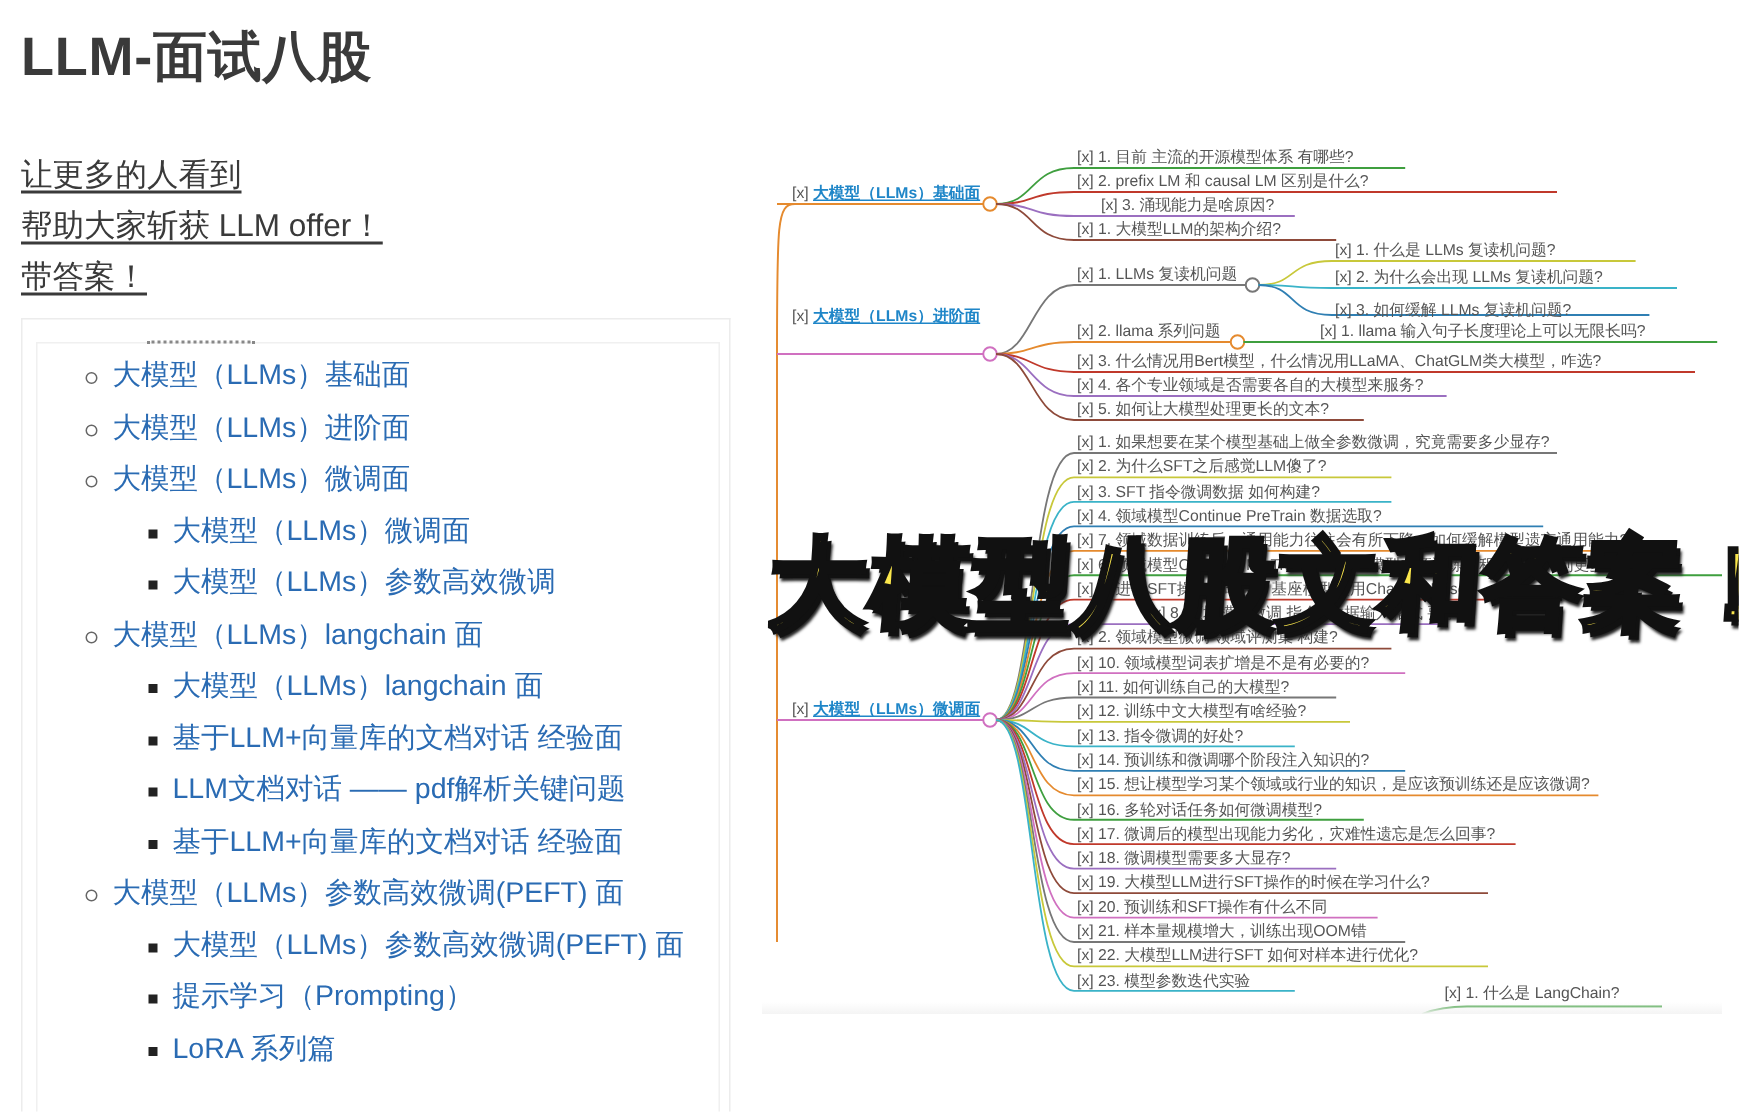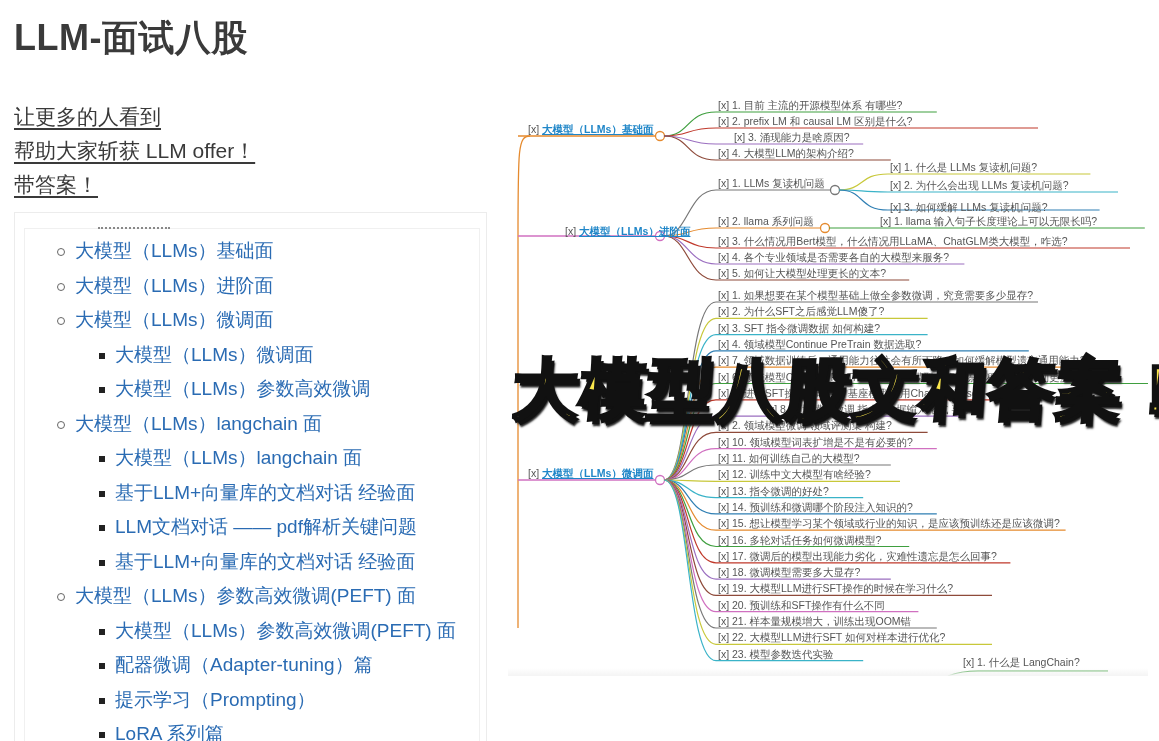--- a/index.html
+++ b/index.html
@@ -55,21 +55,20 @@
   <li class="toc-item lvl1"><span class="bullet"></span><span>大模型（LLMs）微调面</span></li>
   <li class="toc-item lvl2"><span class="bullet"></span><span>大模型（LLMs）微调面</span></li>
   <li class="toc-item lvl2"><span class="bullet"></span><span>大模型（LLMs）参数高效微调</span></li>
   <li class="toc-item lvl1"><span class="bullet"></span><span>大模型（LLMs）langchain 面</span></li>
   <li class="toc-item lvl2"><span class="bullet"></span><span>大模型（LLMs）langchain 面</span></li>
   <li class="toc-item lvl2"><span class="bullet"></span><span>基于LLM+向量库的文档对话 经验面</span></li>
   <li class="toc-item lvl2"><span class="bullet"></span><span>LLM文档对话 —— pdf解析关键问题</span></li>
   <li class="toc-item lvl2"><span class="bullet"></span><span>基于LLM+向量库的文档对话 经验面</span></li>
   <li class="toc-item lvl1"><span class="bullet"></span><span>大模型（LLMs）参数高效微调(PEFT) 面</span></li>
   <li class="toc-item lvl2"><span class="bullet"></span><span>大模型（LLMs）参数高效微调(PEFT) 面</span></li>
-  <li class="toc-item lvl2"><span class="bullet"></span><span>配器微调（Adapter-tuning）篇</span></li>
   <li class="toc-item lvl2"><span class="bullet"></span><span>提示学习（Prompting）</span></li>
   <li class="toc-item lvl2"><span class="bullet"></span><span>LoRA 系列篇</span></li>
 </ul>
 
 <div class="mindmap" id="mindmap">
   <svg id="mm-svg" width="640" height="588">
       <path d="M 22 48 C 10 48, 10 60, 10 150 L 10 540" fill="none" stroke="#e58a2e" stroke-width="1.3"></path>
       <path d="M 10 48 L 148 48" fill="none" stroke="#e58a2e" stroke-width="1.4"></path>
       <circle cx="152" cy="48" r="4.5" fill="#fff" stroke="#e58a2e" stroke-width="1.3"></circle>
       <path d="M 156 48 C 182 48, 178 24, 208 24 L 428.79999999999995 24" fill="none" stroke="#3f9f3f" stroke-width="1.2"></path>
@@ -114,22 +113,22 @@
       <path d="M 156 392 C 182 392, 178 540, 208 540 L 428.79999999999995 540" fill="none" stroke="#777777" stroke-width="1.2"></path>
       <path d="M 156 392 C 182 392, 178 556.3, 208 556.3 L 484 556.3" fill="none" stroke="#c8c83a" stroke-width="1.2"></path>
       <path d="M 156 392 C 182 392, 178 572.6, 208 572.6 L 355.2 572.6" fill="none" stroke="#3ab3c8" stroke-width="1.2"></path>
       <path d="M 440 588 C 450 584, 460 583, 470 583 L 600 583" fill="none" stroke="#3f9f3f" stroke-width="1.2"></path>
     </svg>
   <div class="mm-fade"></div>
 <div class="mm-root-label" style="left: 20px; top: 34px;"><span>[x] </span><span class="link">大模型（LLMs）基础面</span></div>
     <div class="mm-node" style="left: 210px; top: 10px;">[x] 1. 目前 主流的开源模型体系 有哪些?</div>
     <div class="mm-node" style="left: 210px; top: 26px;">[x] 2. prefix LM 和 causal LM 区别是什么?</div>
     <div class="mm-node" style="left: 210px; top: 42px; padding-left: 16px;">[x] 3. 涌现能力是啥原因?</div>
-    <div class="mm-node" style="left: 210px; top: 58px;">[x] 4. 大模型LLM的架构介绍?</div>
-    <div class="mm-root-label" style="left: 20px; top: 136px; margin-left: 37px;"><span>[x] </span><span class="link">大模型（LLMs）进阶面</span></div>
+    <div class="mm-node" style="left: 210px; top: 58px;">[x] 1. 大模型LLM的架构介绍?</div>
+    <div class="mm-root-label" style="left: 20px; top: 116px;"><span>[x] </span><span class="link">大模型（LLMs）进阶面</span></div>
     <div class="mm-node" style="left: 210px; top: 88px;">[x] 1. LLMs 复读机问题</div>
     <div class="mm-node" style="left: 382px; top: 72px;">[x] 1. 什么是 LLMs 复读机问题?</div>
     <div class="mm-node" style="left: 382px; top: 90px;">[x] 2. 为什么会出现 LLMs 复读机问题?</div>
     <div class="mm-node" style="left: 382px; top: 112px;">[x] 3. 如何缓解 LLMs 复读机问题?</div>
     <div class="mm-node" style="left: 210px; top: 126px;">[x] 2. llama 系列问题</div>
     <div class="mm-node" style="left: 372px; top: 126px;">[x] 1. llama 输入句子长度理论上可以无限长吗?</div>
     <div class="mm-node" style="left: 210px; top: 146px;">[x] 3. 什么情况用Bert模型，什么情况用LLaMA、ChatGLM类大模型，咋选?</div>
     <div class="mm-node" style="left: 210px; top: 162px;">[x] 4. 各个专业领域是否需要各自的大模型来服务?</div>
     <div class="mm-node" style="left: 210px; top: 178px;">[x] 5. 如何让大模型处理更长的文本?</div>
     <div class="mm-root-label" style="left: 20px; top: 378px;"><span>[x] </span><span class="link">大模型（LLMs）微调面</span></div>

